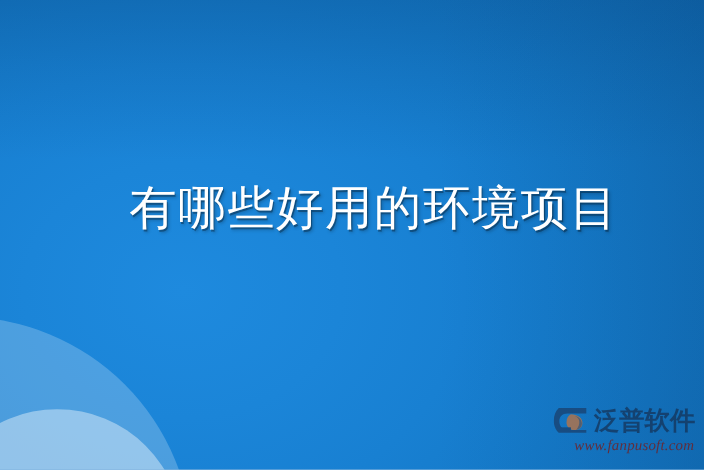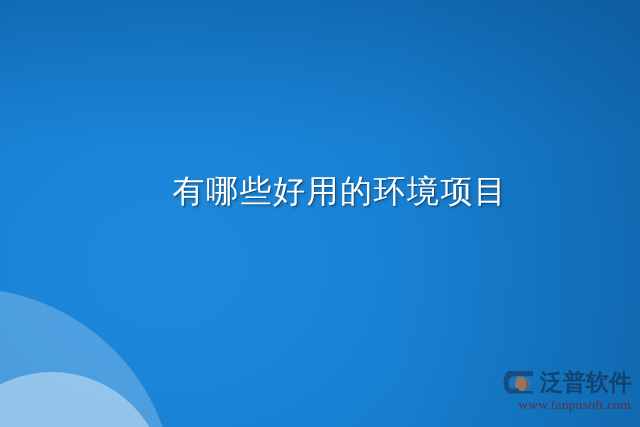--- a/index.html
+++ b/index.html
@@ -79,21 +79,21 @@
     position: absolute;
     left: 0;
     right: 0;
     top: 164px;
     text-align: center;
     user-select: none;
   }
   .title-line {
     display: block;
     color: #ffffff;
-    font-size: 32px;
+    font-size: 43px;
     line-height: 54px;
     letter-spacing: 1.5px;
     font-weight: normal;
     text-shadow:
       1px 1px 0 rgba(0, 0, 0, 0.30),
       2px 2px 3px rgba(0, 0, 0, 0.22);
     padding-left: 40px;
   }
 
   
@@ -130,20 +130,21 @@
   }
   .logo-url {
     color: #7a1b18;
     font-size: 13.5px;
     line-height: 17px;
     letter-spacing: 0.2px;
     font-family: "Liberation Serif", "DejaVu Serif", serif;
     margin-top: 1px;
     margin-right: 1px;
     opacity: 0.9;
+    font-style: italic;
   }
 </style>
 </head>
 <body>
 
 <div id="slide">
 
   <div class="bg-base"></div>
   <div class="bg-topshade"></div>
   <div class="bg-rightshade"></div>

